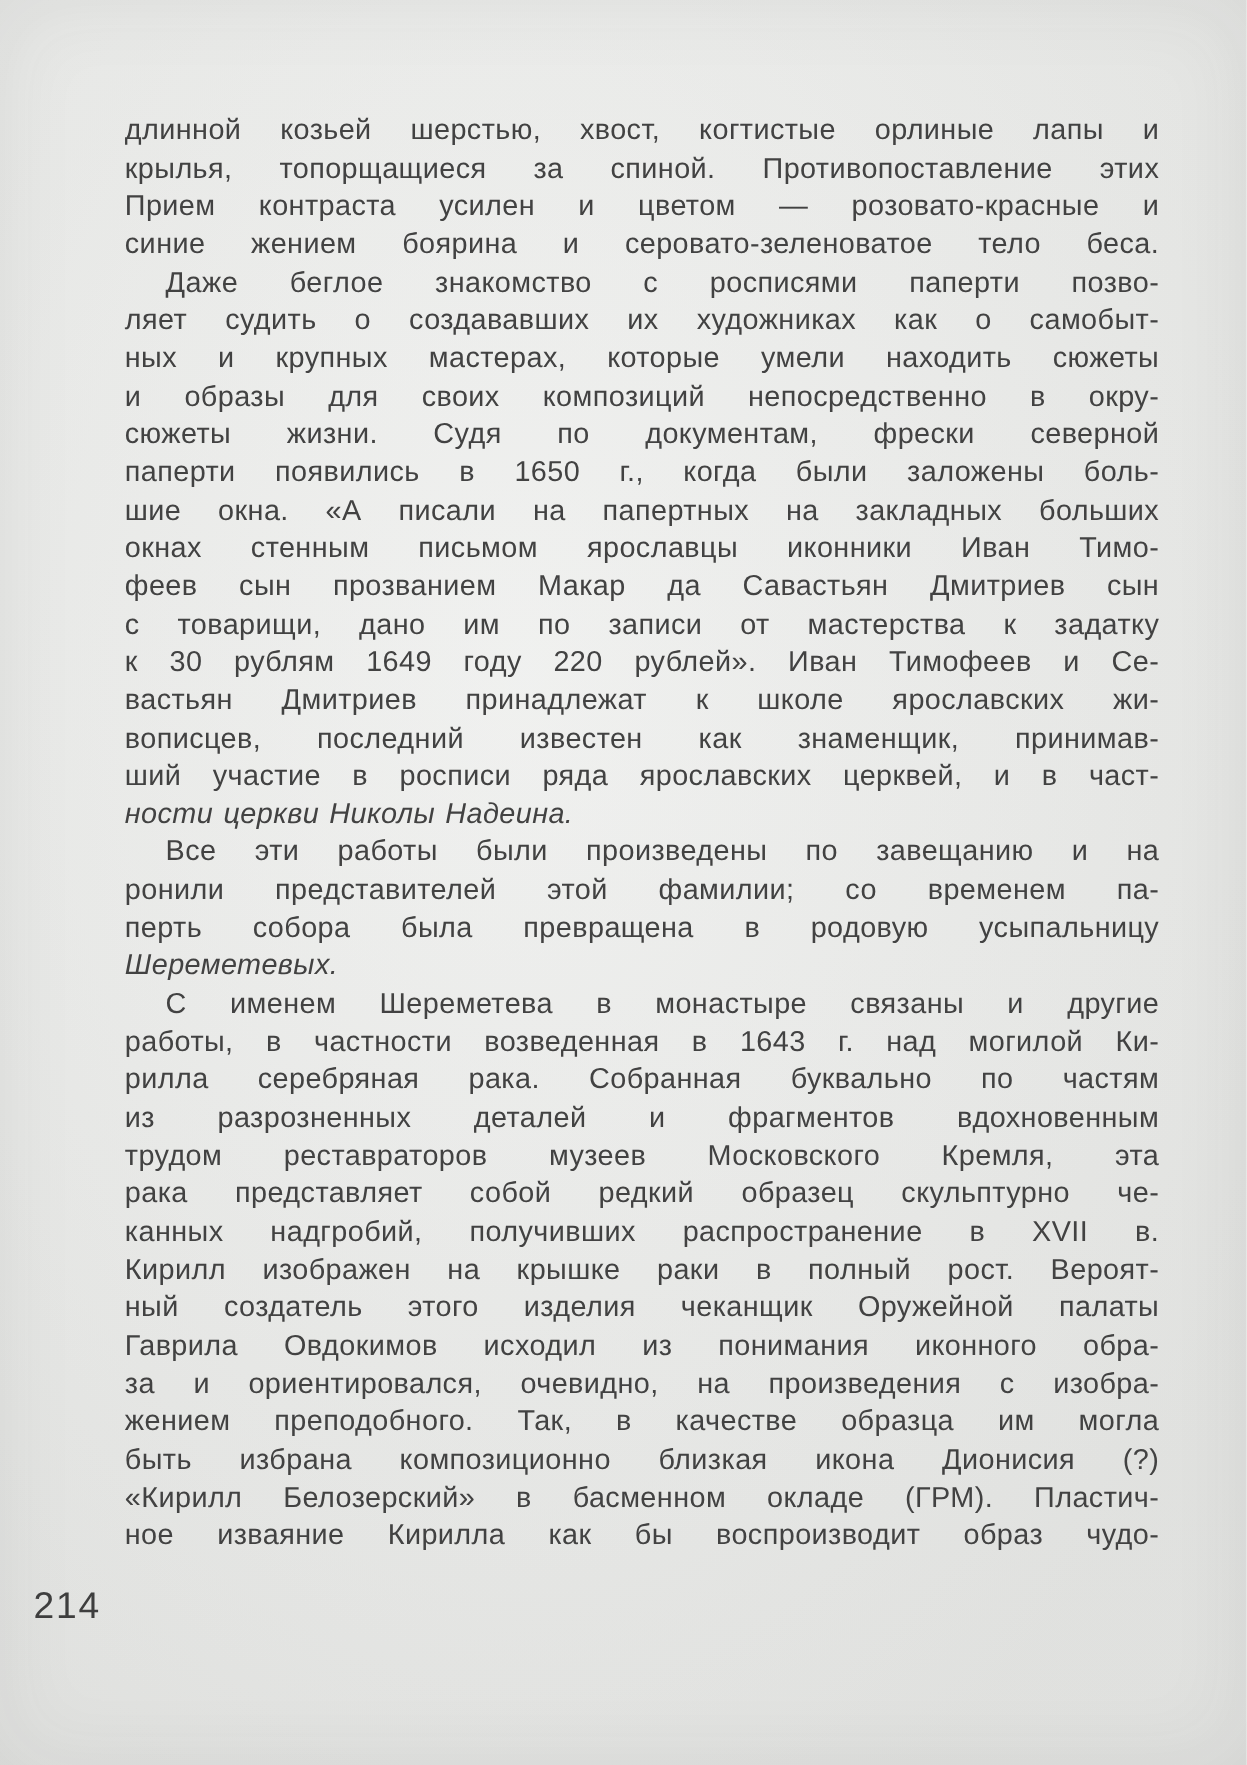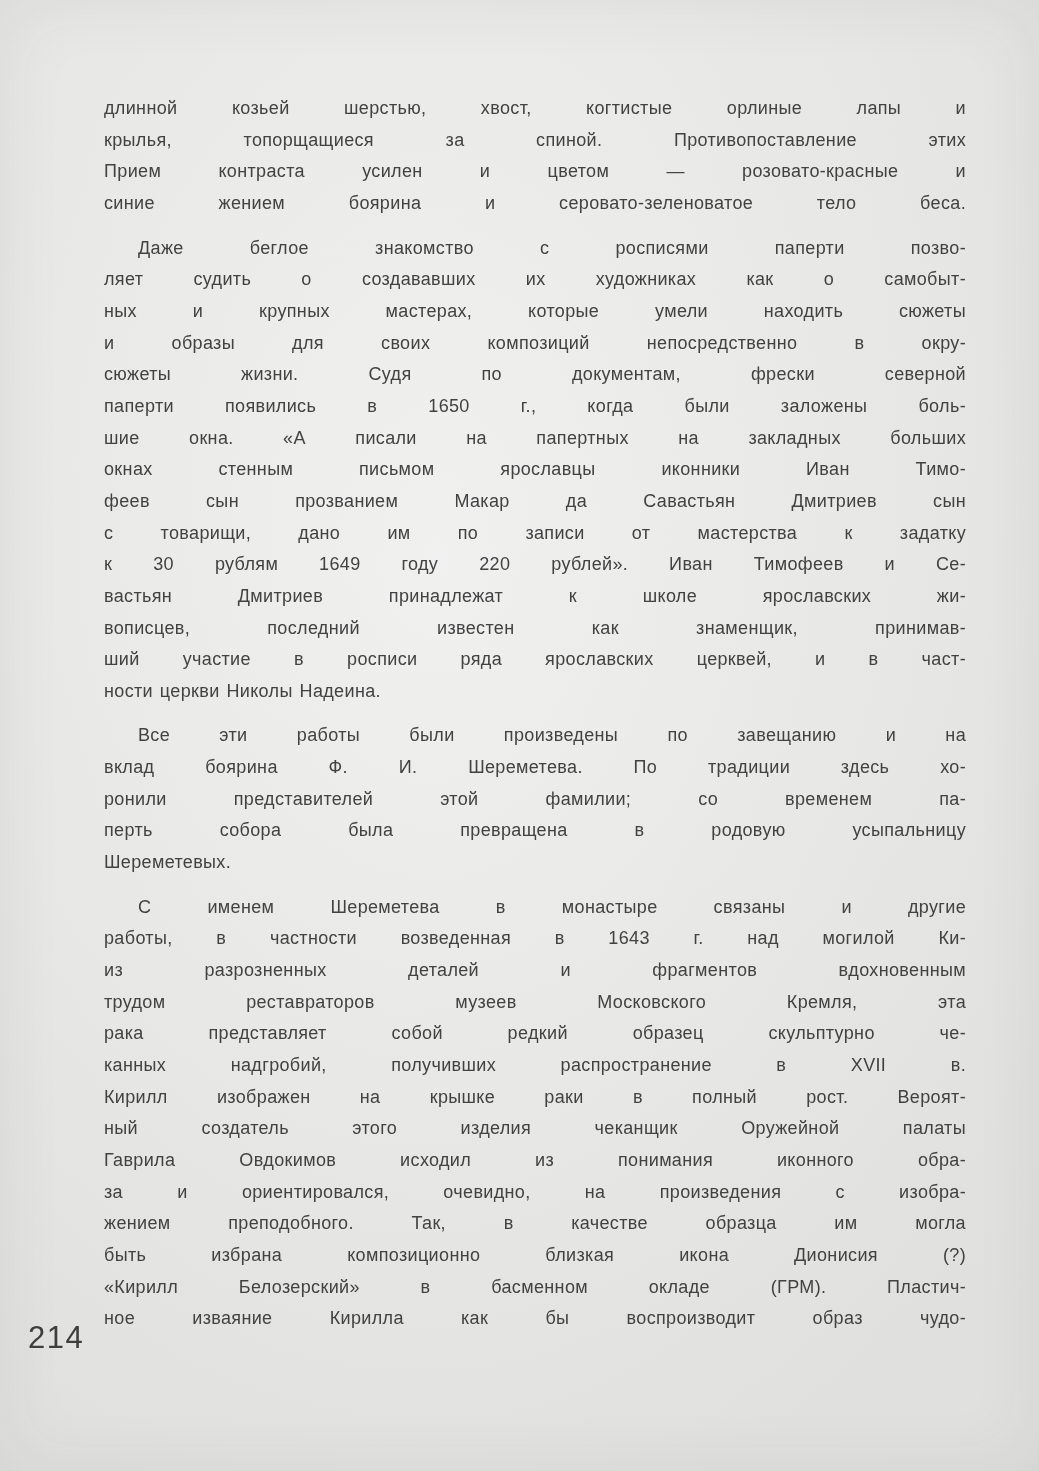--- a/index.html
+++ b/index.html
@@ -27,35 +27,35 @@
     width: 862px;
   }
   .paragraph {
     margin: 0;
     padding: 0;
   }
   .line {
     display: block;
     height: 31.66px;
     line-height: 31.66px;
-    font-size: 18px;
+    font-size: 24px;
     letter-spacing: 0.35px;
     word-spacing: 1.5px;
     white-space: normal;
     text-align: justify;
     text-align-last: justify;
     text-rendering: optimizeLegibility;
   }
   .line.no-justify {
     text-align: center;
     text-align-last: left;
+    font-style: italic;
   }
   .line.indent {
     text-indent: 34px;
-    margin-top: 13px;
   }
   .page-number {
     position: absolute;
     left: 16px;
     top: 1322px;
     height: 31.66px;
     line-height: 31.66px;
     font-size: 31px;
     letter-spacing: 1.5px;
     color: #3e3e3e;
@@ -85,28 +85,28 @@
         <div class="line">феев сын прозванием Макар да Савастьян Дмитриев сын</div>
         <div class="line">с товарищи, дано им по записи от мастерства к задатку</div>
         <div class="line">к 30 рублям 1649 году 220 рублей». Иван Тимофеев и Се-</div>
         <div class="line">вастьян Дмитриев принадлежат к школе ярославских жи-</div>
         <div class="line">вописцев, последний известен как знаменщик, принимав-</div>
         <div class="line">ший участие в росписи ряда ярославских церквей, и в част-</div>
         <div class="line no-justify">ности церкви Николы Надеина.</div>
       </div>
       <div class="paragraph">
         <div class="line indent">Все эти работы были произведены по завещанию и на</div>
-        <div class="line">вклад боярина Ф. И. Шереметева. По традиции здесь хо-</div>
         <div class="line">ронили представителей этой фамилии;  со временем па-</div>
         <div class="line">перть собора была превращена в родовую усыпальницу</div>
         <div class="line no-justify">Шереметевых.</div>
       </div>
       <div class="paragraph">
         <div class="line indent">С именем Шереметева в монастыре связаны и другие</div>
         <div class="line">работы, в частности возведенная в 1643 г. над могилой Ки-</div>
+        <div class="line">рилла серебряная рака. Собранная буквально по частям</div>
         <div class="line">из разрозненных деталей и фрагментов вдохновенным</div>
         <div class="line">трудом реставраторов музеев Московского Кремля, эта</div>
         <div class="line">рака представляет собой редкий образец скульптурно че-</div>
         <div class="line">канных надгробий, получивших распространение в XVII в.</div>
         <div class="line">Кирилл изображен на крышке раки в полный рост. Вероят-</div>
         <div class="line">ный создатель этого изделия чеканщик Оружейной палаты</div>
         <div class="line">Гаврила Овдокимов исходил из понимания иконного обра-</div>
         <div class="line">за и ориентировался, очевидно, на произведения с изобра-</div>
         <div class="line">жением преподобного. Так, в качестве образца им могла</div>
         <div class="line">быть избрана композиционно близкая икона Дионисия (?)</div>

